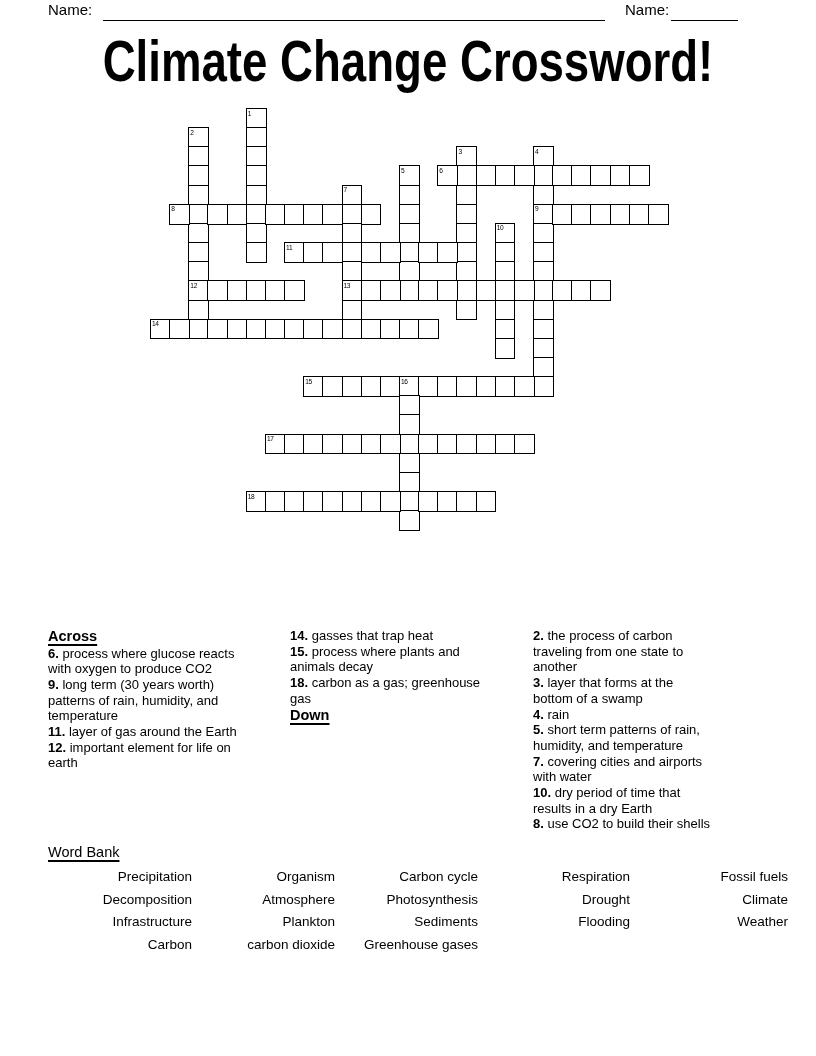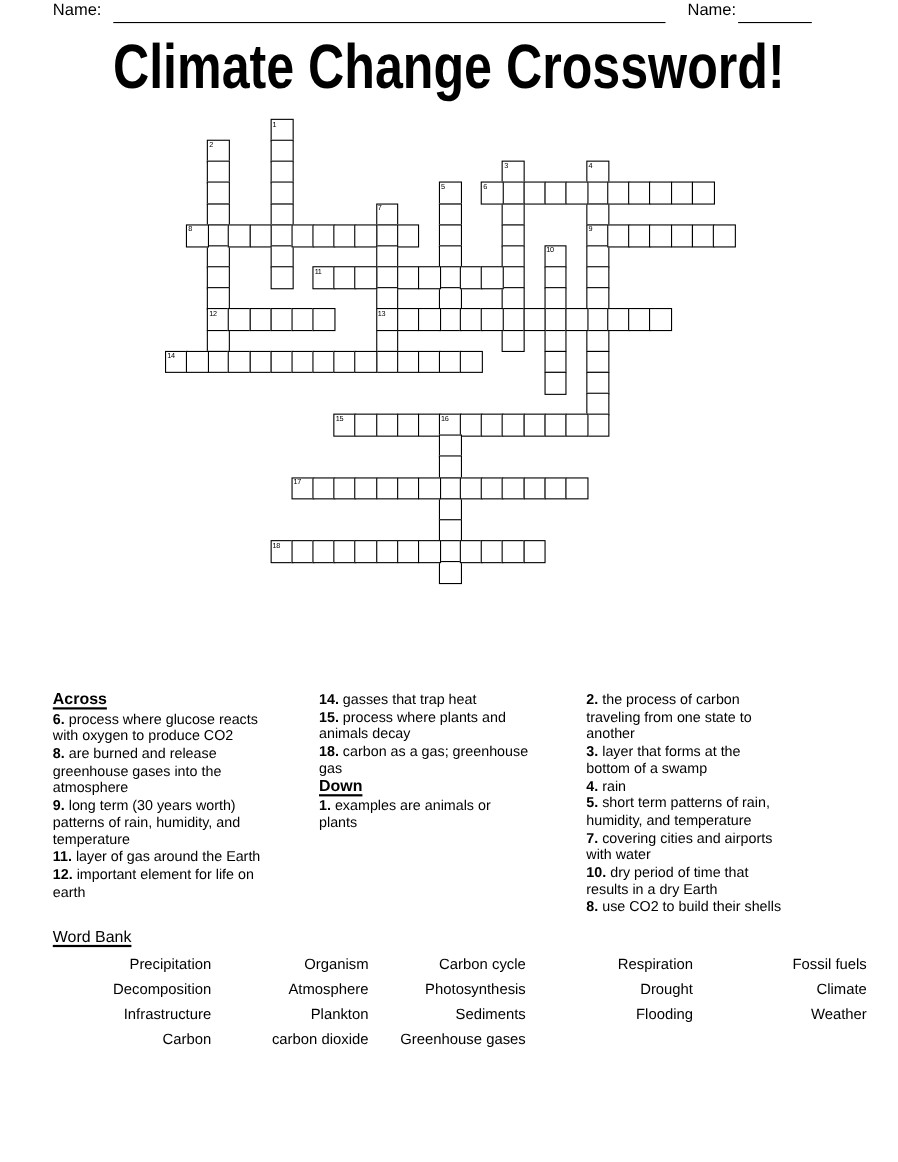--- a/index.html
+++ b/index.html
@@ -278,40 +278,35 @@
       <div class="cell" style="left: 268.1px; top: 383px;"></div>
       <div class="cell" style="left: 287.25px; top: 383px;"></div>
       <div class="cell" style="left: 306.4px; top: 383px;"></div>
       <div class="cell" style="left: 325.55px; top: 383px;"></div>
     </div>
 
   <div class="clue-col" id="clue-col-1">
     <div class="clue-hdr">Across</div>
     <p class="clue"><b class="num">6.</b> <span class="txt">process where glucose reacts
 with oxygen to produce CO2</span></p>
-    <p class="clue"><b class="num">8.</b> <span class="txt">are burned and release
-greenhouse gases into the
-atmosphere</span></p>
     <p class="clue"><b class="num">9.</b> <span class="txt">long term (30 years worth)
 patterns of rain, humidity, and
 temperature</span></p>
     <p class="clue"><b class="num">11.</b> <span class="txt">layer of gas around the Earth</span></p>
     <p class="clue"><b class="num">12.</b> <span class="txt">important element for life on
 earth</span></p>
   </div>
 
   <div class="clue-col" id="clue-col-2">
     <p class="clue"><b class="num">14.</b> <span class="txt">gasses that trap heat</span></p>
     <p class="clue"><b class="num">15.</b> <span class="txt">process where plants and
 animals decay</span></p>
     <p class="clue"><b class="num">18.</b> <span class="txt">carbon as a gas; greenhouse
 gas</span></p>
     <div class="clue-hdr">Down</div>
-    <p class="clue"><b class="num">1.</b> <span class="txt">examples are animals or
-plants</span></p>
   </div>
 
   <div class="clue-col" id="clue-col-3">
     <p class="clue"><b class="num">2.</b> <span class="txt">the process of carbon
 traveling from one state to
 another</span></p>
     <p class="clue"><b class="num">3.</b> <span class="txt">layer that forms at the
 bottom of a swamp</span></p>
     <p class="clue"><b class="num">4.</b> <span class="txt">rain</span></p>
     <p class="clue"><b class="num">5.</b> <span class="txt">short term patterns of rain,

